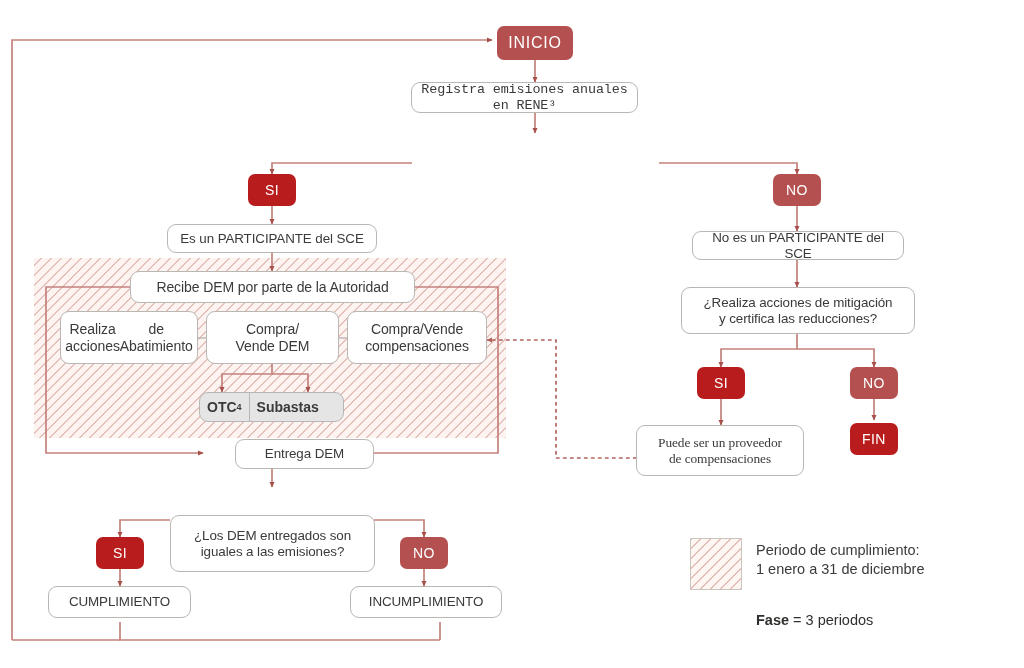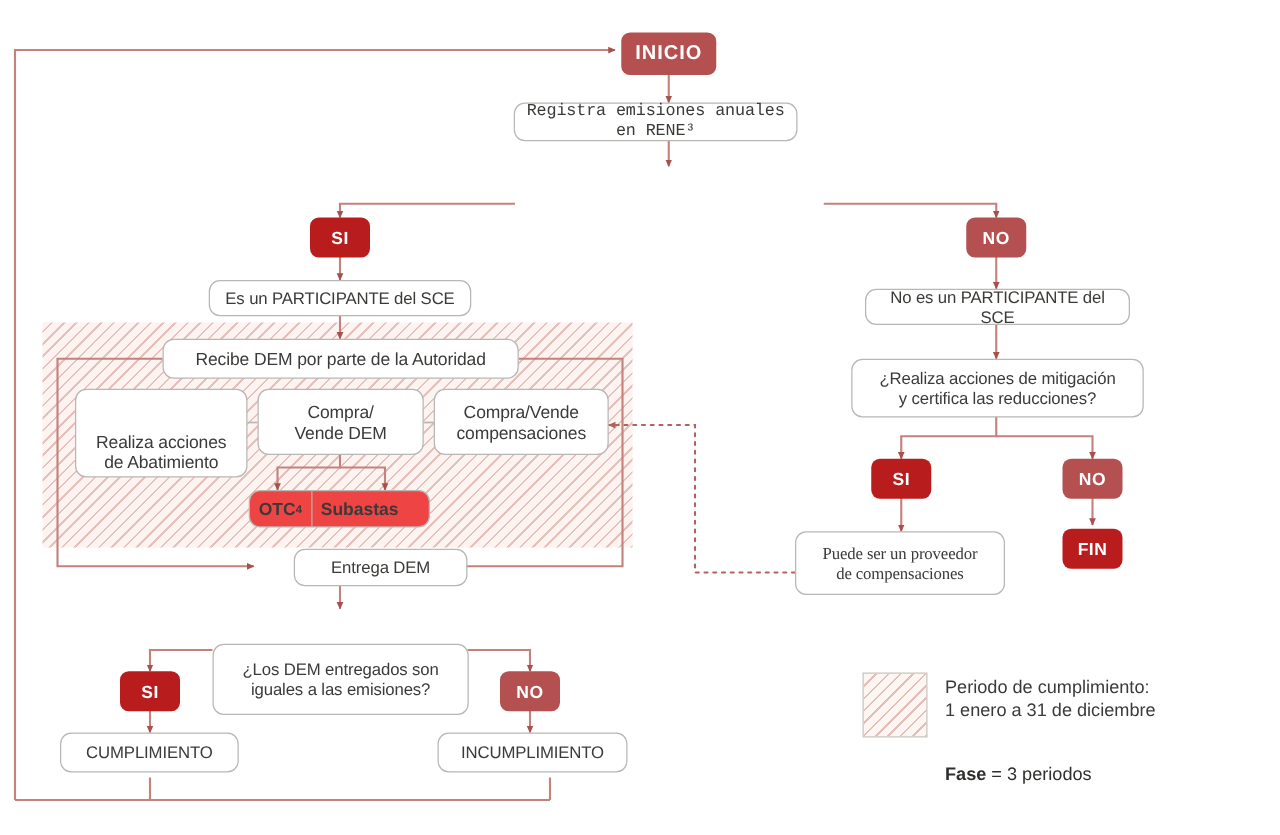--- a/index.html
+++ b/index.html
@@ -50,21 +50,21 @@
 
   
   .badge {
     position: absolute;
     box-sizing: border-box;
     display: flex;
     align-items: center;
     justify-content: center;
     border-radius: 7px;
     color: #ffffff;
-    font-weight: bold;
+    font-weight: normal;
     font-size: 14px;
     letter-spacing: 0.4px;
   }
   .badge.red   { background: #b4504f; }
   .badge.green { background: #b91c1c; }
   .badge.big   { font-size: 16px; letter-spacing: 0.8px; }
 
   
   .hatch-band {
     position: absolute;
@@ -115,21 +115,21 @@
     font-size: 14.5px;
     color: #2f2f2d;
   }
   .legend-note b { font-weight: bold; }
 
   
   .split-pill {
     position: absolute;
     box-sizing: border-box;
     display: flex;
-    background: #ef4444;
+    background: #e5e5e5;
     border: 1.4px solid #b9b7b4;
     border-radius: 9px;
     overflow: hidden;
   }
   .split-pill > div {
     display: flex;
     align-items: center;
     justify-content: center;
     font-weight: bold;
     font-size: 14px;
@@ -221,21 +221,21 @@
   <div class="badge green" style="left:248px; top:174px; width:48px; height:32px;">SI</div>
 
   <div class="badge red" style="left:773px; top:174px; width:48px; height:32px;">NO</div>
 
   <div class="node" style="left:167px; top:224px; width:210px; height:29px;">Es un PARTICIPANTE del SCE</div>
 
   <div class="node" style="left:692px; top:231px; width:212px; height:29px;">No es un PARTICIPANTE del SCE</div>
 
   <div class="node bold" style="left:130px; top:271px; width:285px; height:32px;">Recibe DEM por parte de la Autoridad</div>
 
-  <div class="node bold" style="left:60px; top:311px; width:138px; height:71px; flex-direction:column;justify-content:flex-end;">
+  <div class="node bold" style="left:60px; top:311px; width:138px; height:53px; flex-direction:row;">
     <span class="l2">Realiza acciones</span>
     <span class="l2">de Abatimiento</span>
   </div>
 
   <div class="node bold" style="left:206px; top:311px; width:133px; height:53px; flex-direction:column;">
     <span class="l2">Compra/</span>
     <span class="l2">Vende DEM</span>
   </div>
 
   <div class="node bold" style="left:347px; top:311px; width:140px; height:53px; flex-direction:column;">

